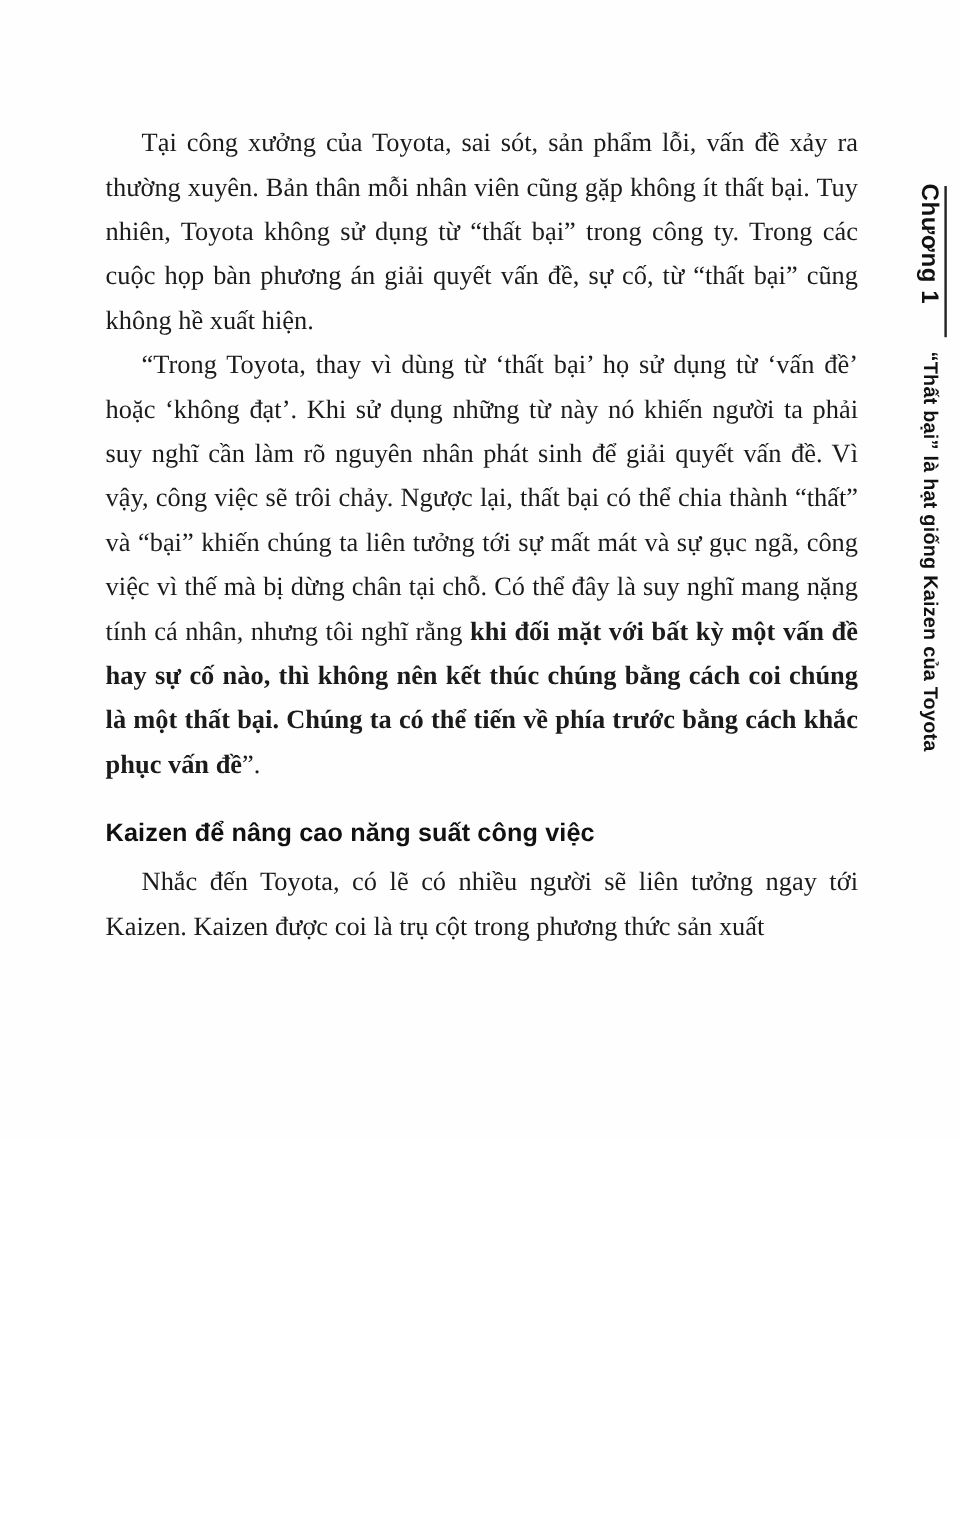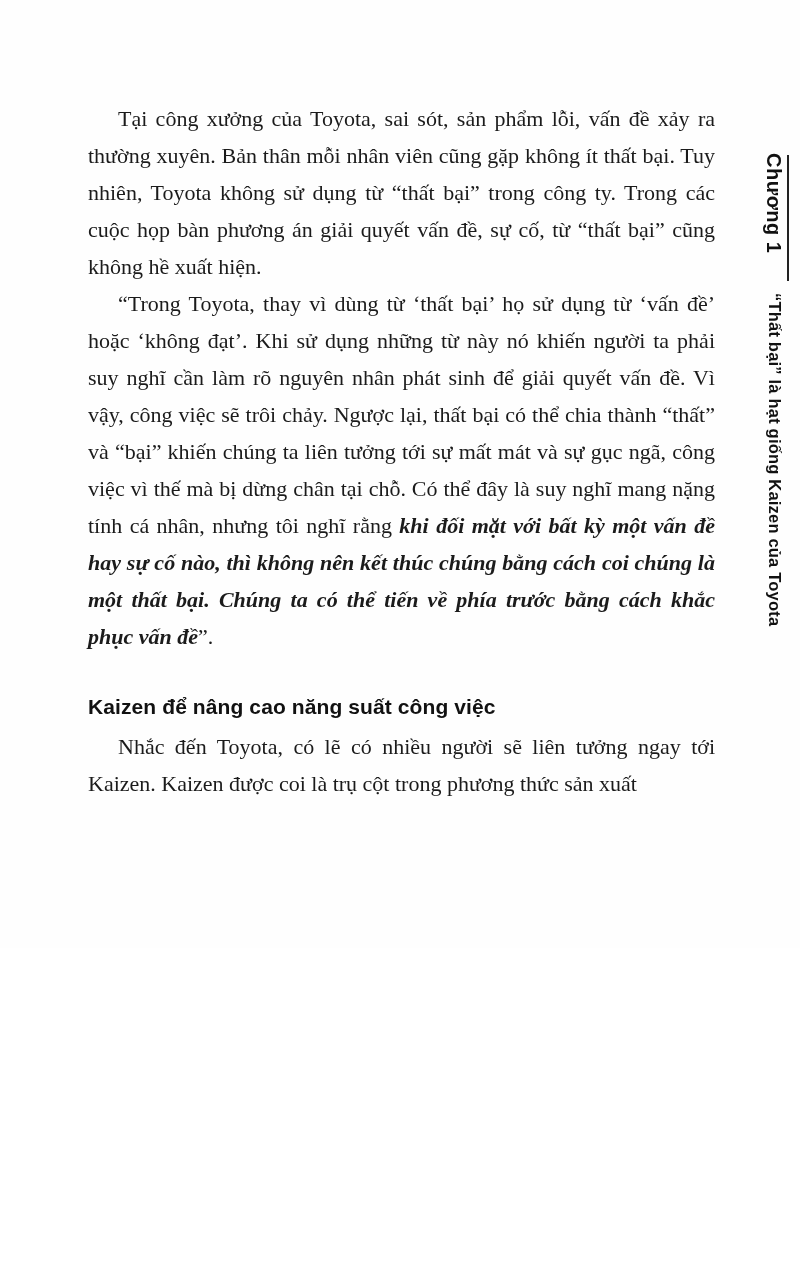--- a/index.html
+++ b/index.html
@@ -23,24 +23,23 @@
   }
   .para {
     margin: 0;
     font-size: 22px;
     line-height: 37px;
     text-align: justify;
     text-indent: 30px;
   }
   .para .bold-run {
     font-weight: 700;
-    font-style: italic;
   }
   .section-heading {
-    margin: 40px 0 9px 0;
+    margin: 28px 0 9px 0;
     font-family: "Liberation Sans", sans-serif;
     font-size: 21px;
     font-weight: 700;
     color: #111;
     letter-spacing: 0.1px;
   }
   
   .chapter-label {
     position: absolute;
     top: 153px; right: 15px;

